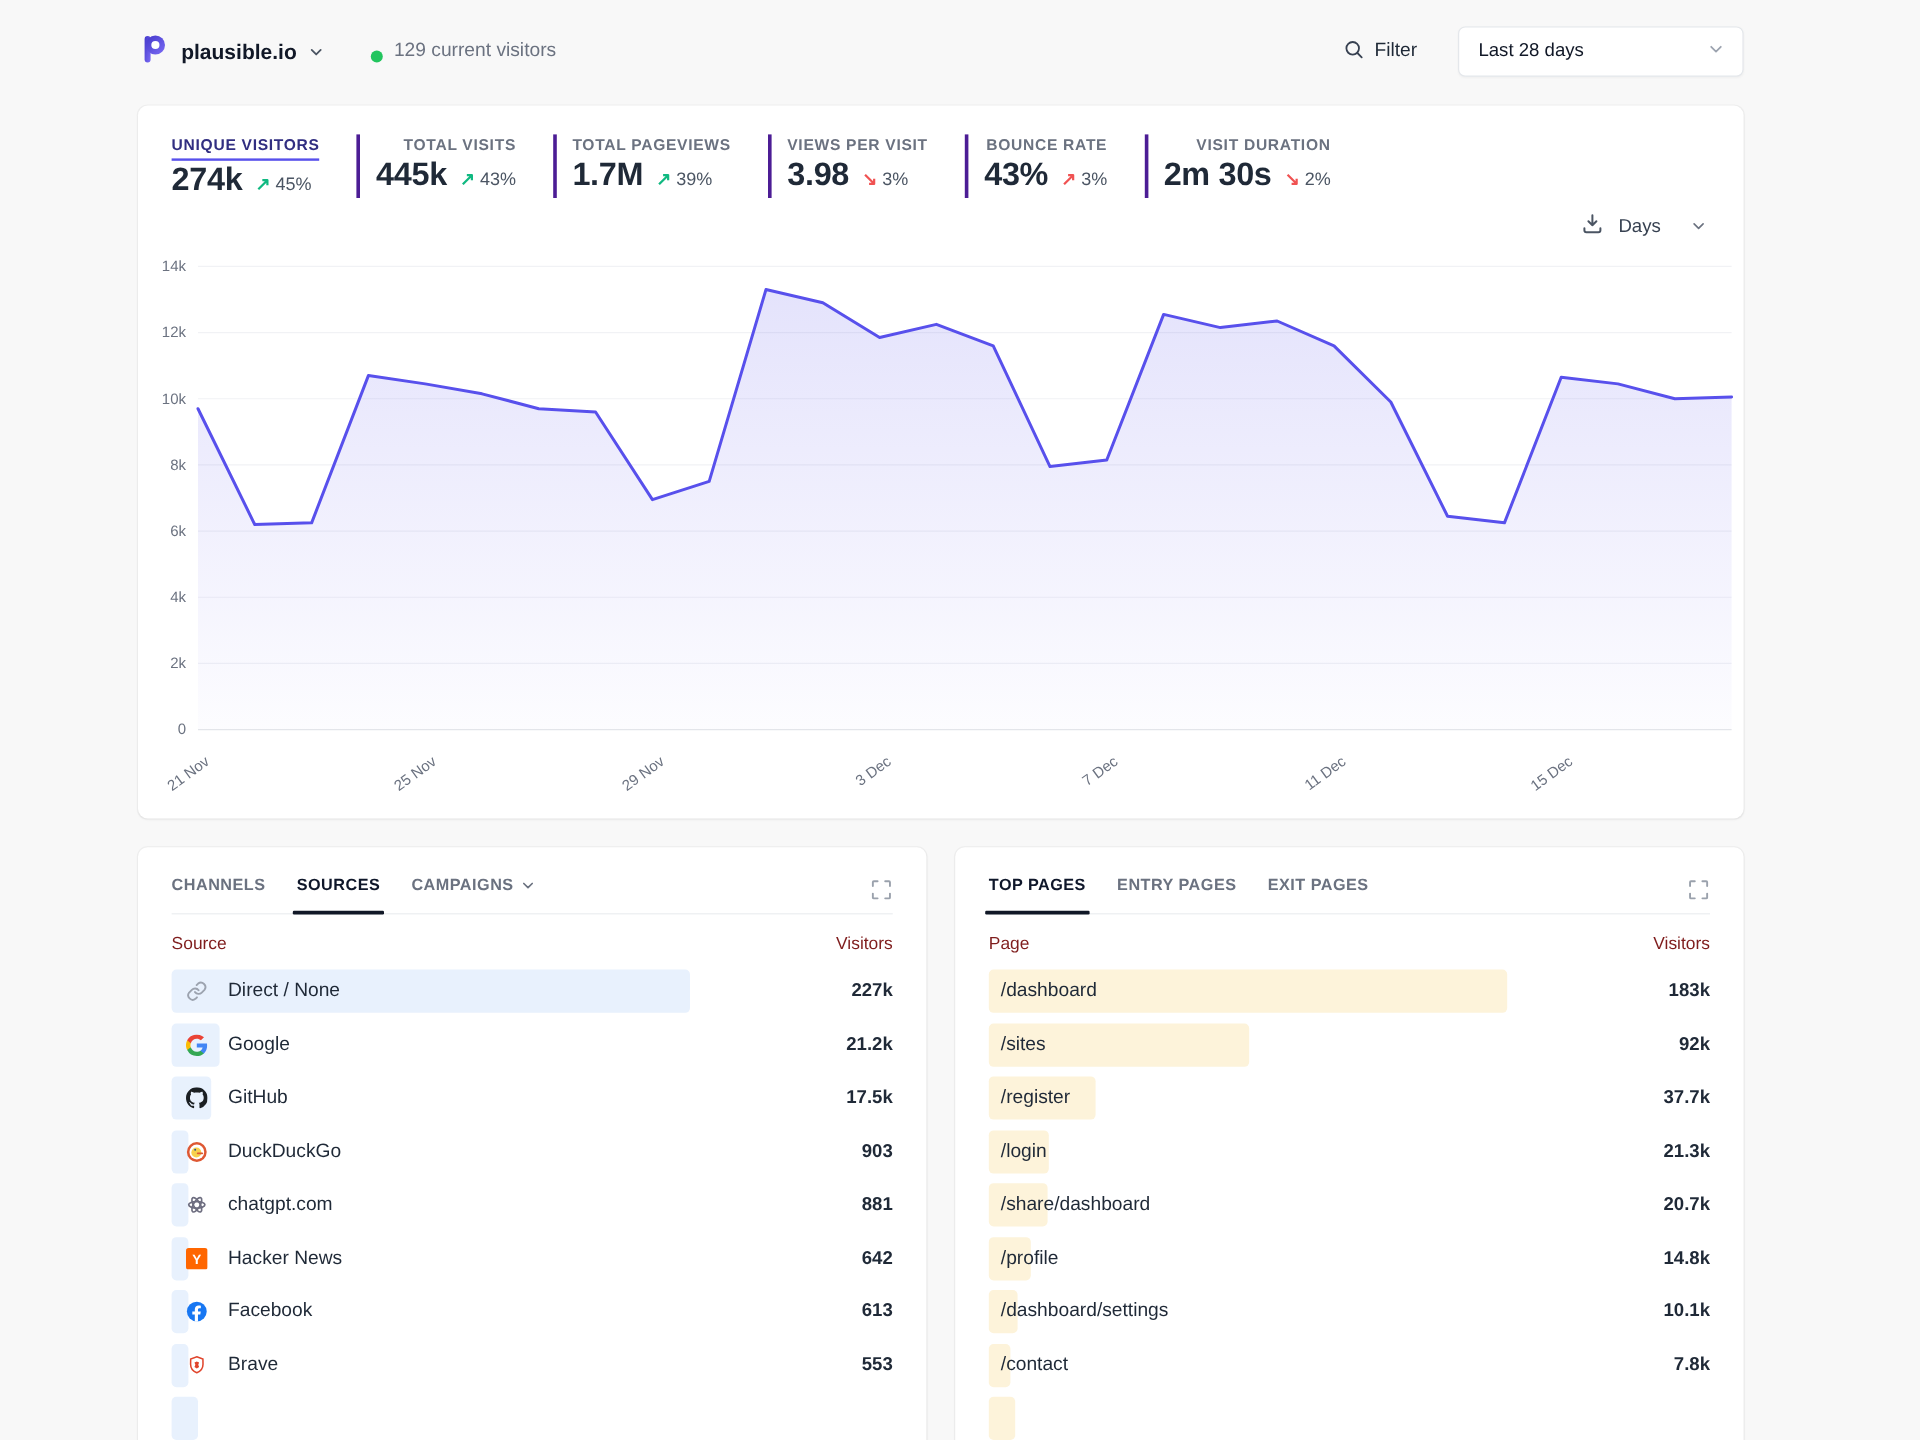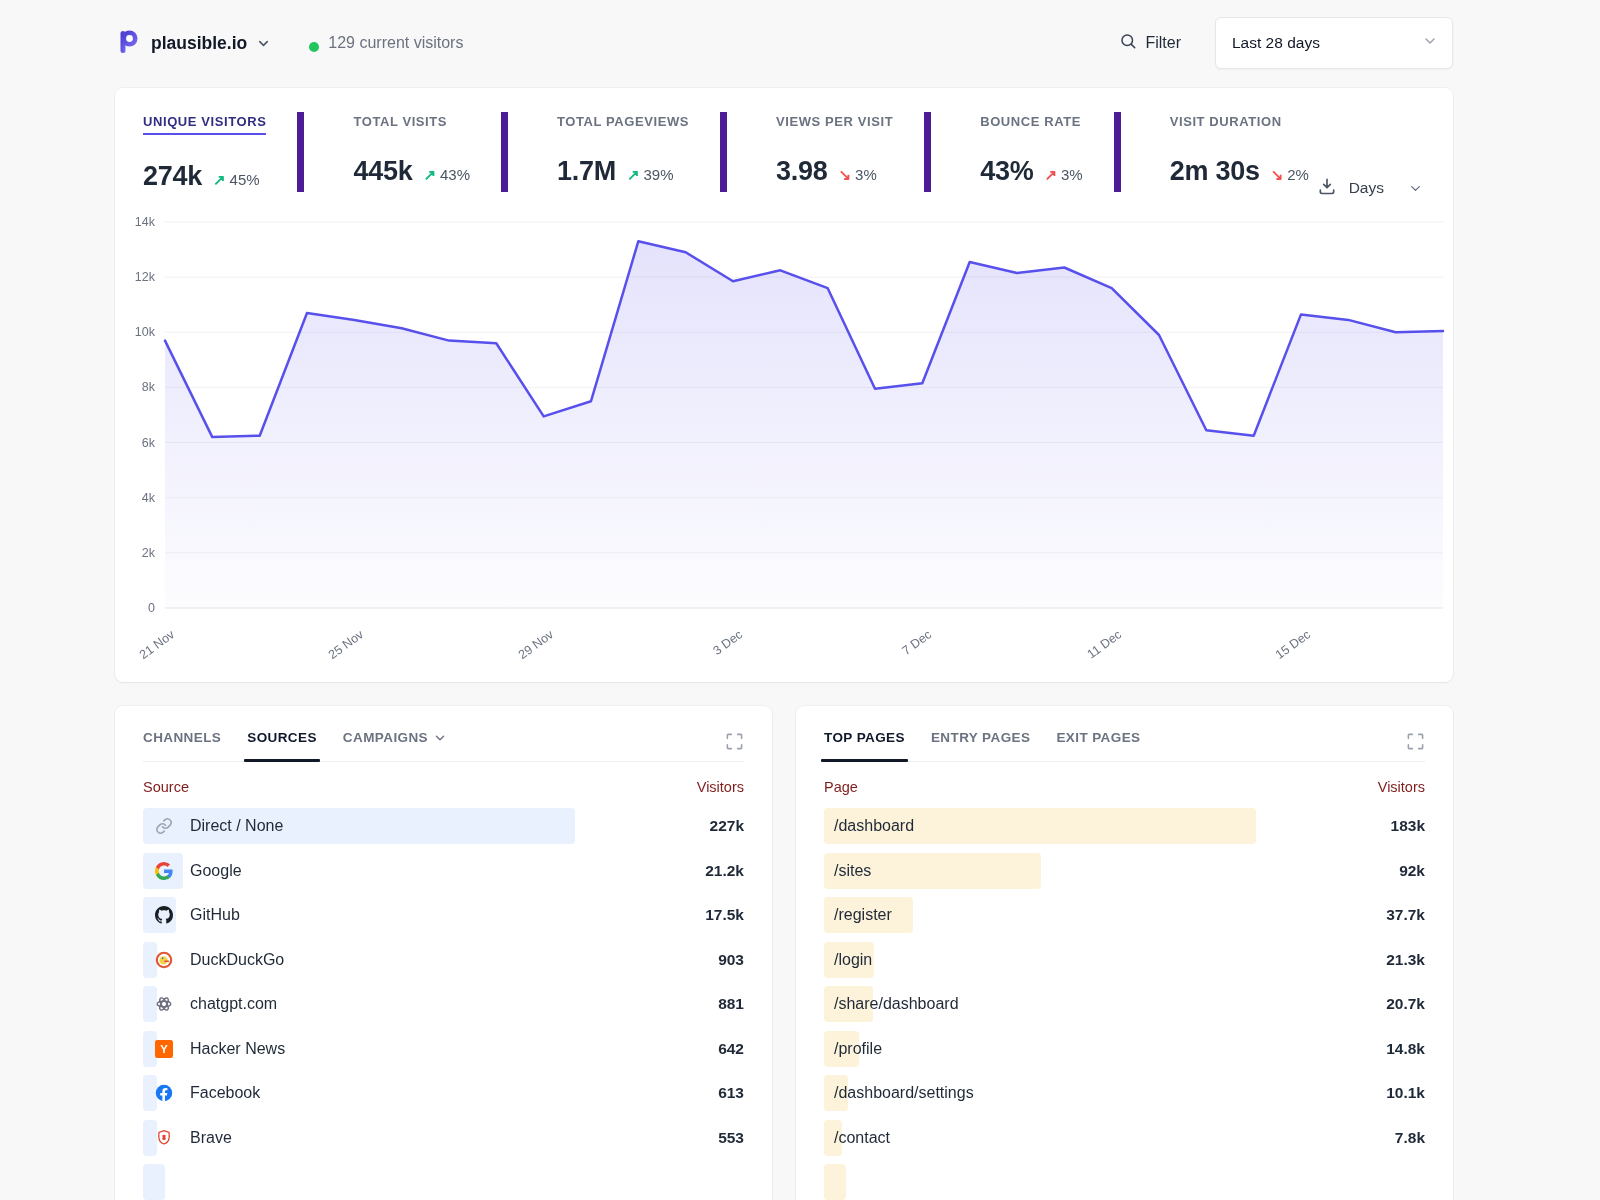--- a/index.html
+++ b/index.html
@@ -15,38 +15,38 @@
   .topbar { display:flex; align-items:center; height:44px; margin-bottom:23px; }
   .brand { display:flex; align-items:center; gap:9px; cursor:pointer; }
   .brand-name { font-size:17.5px; font-weight:700; color:#111827; }
   .chev { display:inline-flex; }
   .live { display:flex; align-items:flex-end; gap:9px; margin-left:38px; }
   .dot { width:10px; height:10px; border-radius:50%; background:#22c55e; }
   .live-text { font-size:16px; color:#6b7280; }
   .top-right { margin-left:auto; display:flex; align-items:center; gap:34px; }
   .filter { display:flex; align-items:center; gap:8px; font-size:16px; color:#1f2937; cursor:pointer; }
   .daterange {
-    width:238px; height:52px; background:#fff; border:1px solid #e4e7eb; border-radius:6px;
+    width:238px; height:42px; background:#fff; border:1px solid #e4e7eb; border-radius:6px;
     box-shadow:0 1px 2px rgba(0,0,0,.04);
     display:flex; align-items:center; justify-content:space-between;
     padding:0 14px 0 16px; font-size:15.5px; color:#111827; cursor:pointer;
   }
 
   
   .card { background:#fff; border-radius:8px;
     box-shadow:0 1px 2px rgba(0,0,0,.05), 0 0 0 1px rgba(15,23,42,.035); }
 
   .main-card { height:594px; position:relative; padding:24px 28px 0; margin-bottom:24px; }
 
   .stats { display:flex; }
   .stat { padding-right:31px; }
-  .stat + .stat { border-left:7px solid #4c1d95; padding-left:49px; }
+  .stat + .stat { border-left:3px solid #4c1d95; padding-left:13px;text-align:right; }
   .stat-label { font-size:13px; font-weight:700; color:#6b7280; letter-spacing:.045em; white-space:nowrap; }
   .stat.active .stat-label { color:#312e81; border-bottom:2px solid #5850ec; padding-bottom:4px; display:inline-block; }
-  .stat-vrow { margin-top:26px; display:flex; align-items:baseline; gap:11px; }
+  .stat-vrow { margin-top:0; display:flex; align-items:baseline; gap:11px; }
   .stat-value { font-size:27px; font-weight:700; color:#1f2937; letter-spacing:-.01em; }
   .stat-change { font-size:15px; color:#4b5563; display:flex; align-items:baseline; gap:4px; white-space:nowrap; }
   .stat-change .arr { font-weight:700; font-size:15px; }
   .stat-change.pos .arr { color:#10b981; }
   .stat-change.neg .arr { color:#f05252; }
 
   .chart-tools { position:absolute; right:30px; top:88px; display:flex; align-items:center; gap:12px;
     font-size:15.5px; color:#374151; }
   .chart-tools .interval { display:flex; align-items:center; gap:24px; cursor:pointer; }
 

